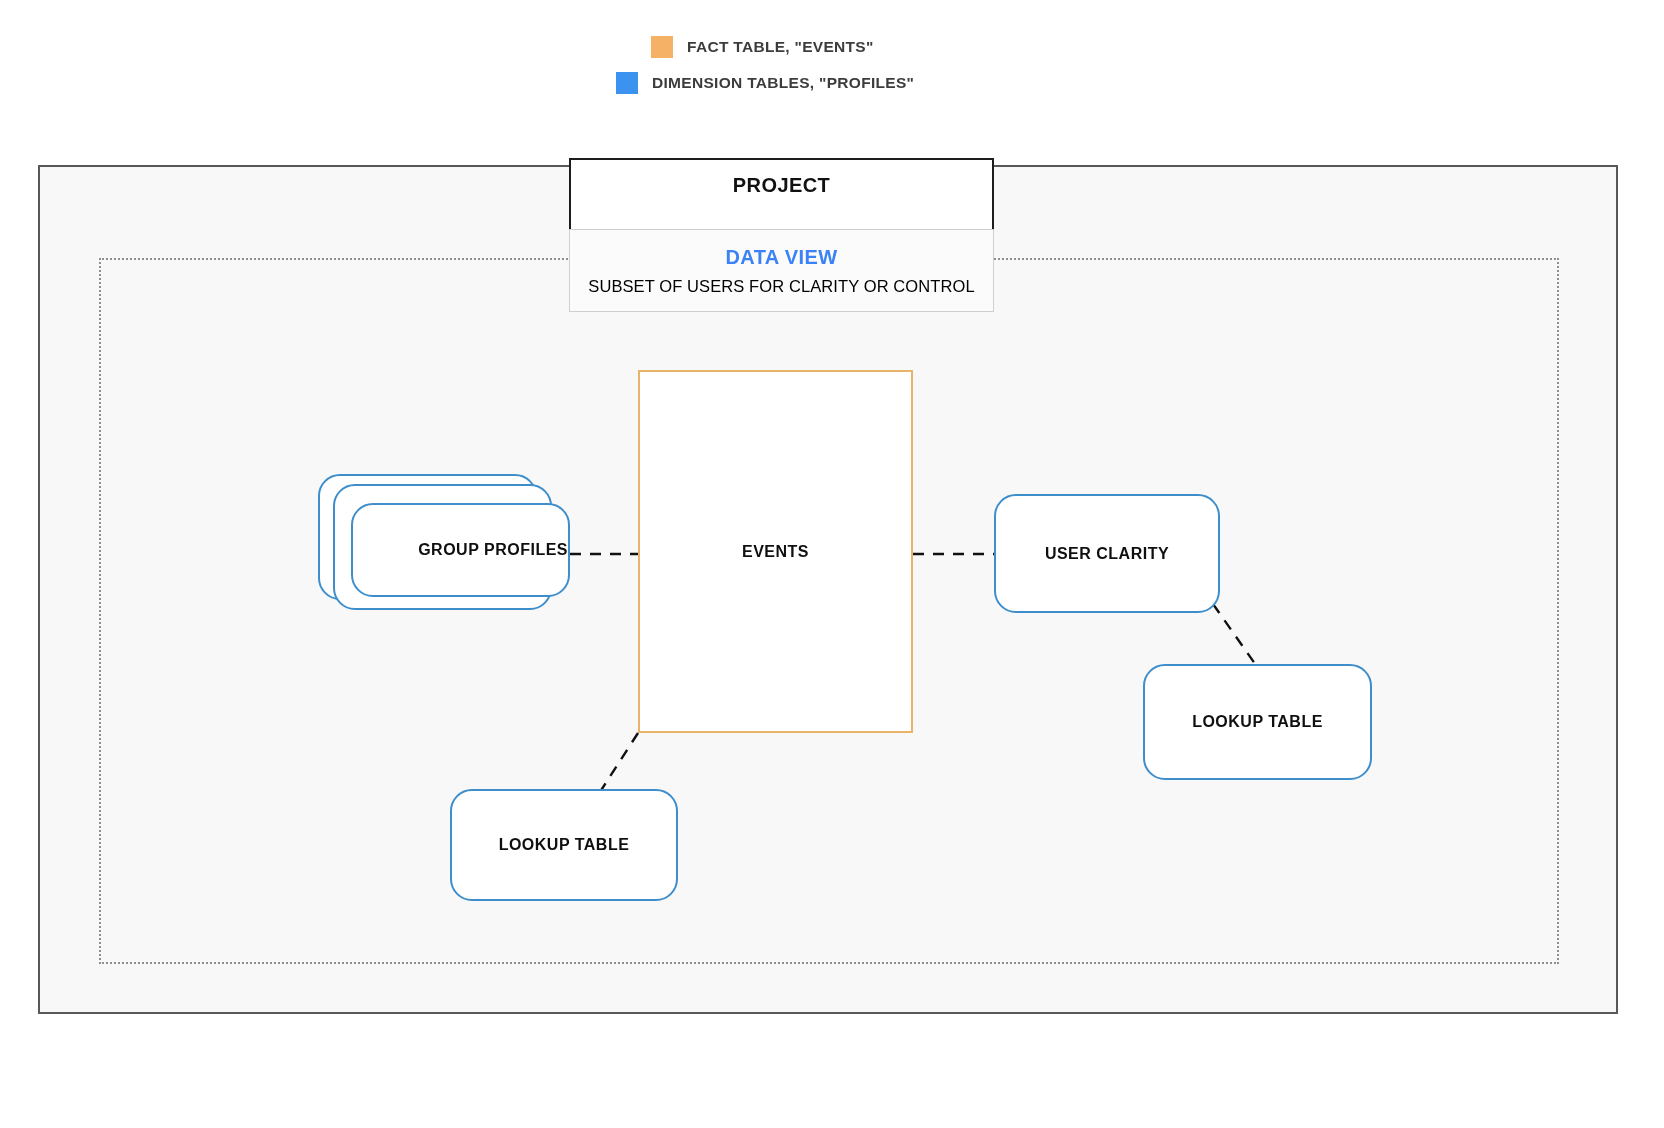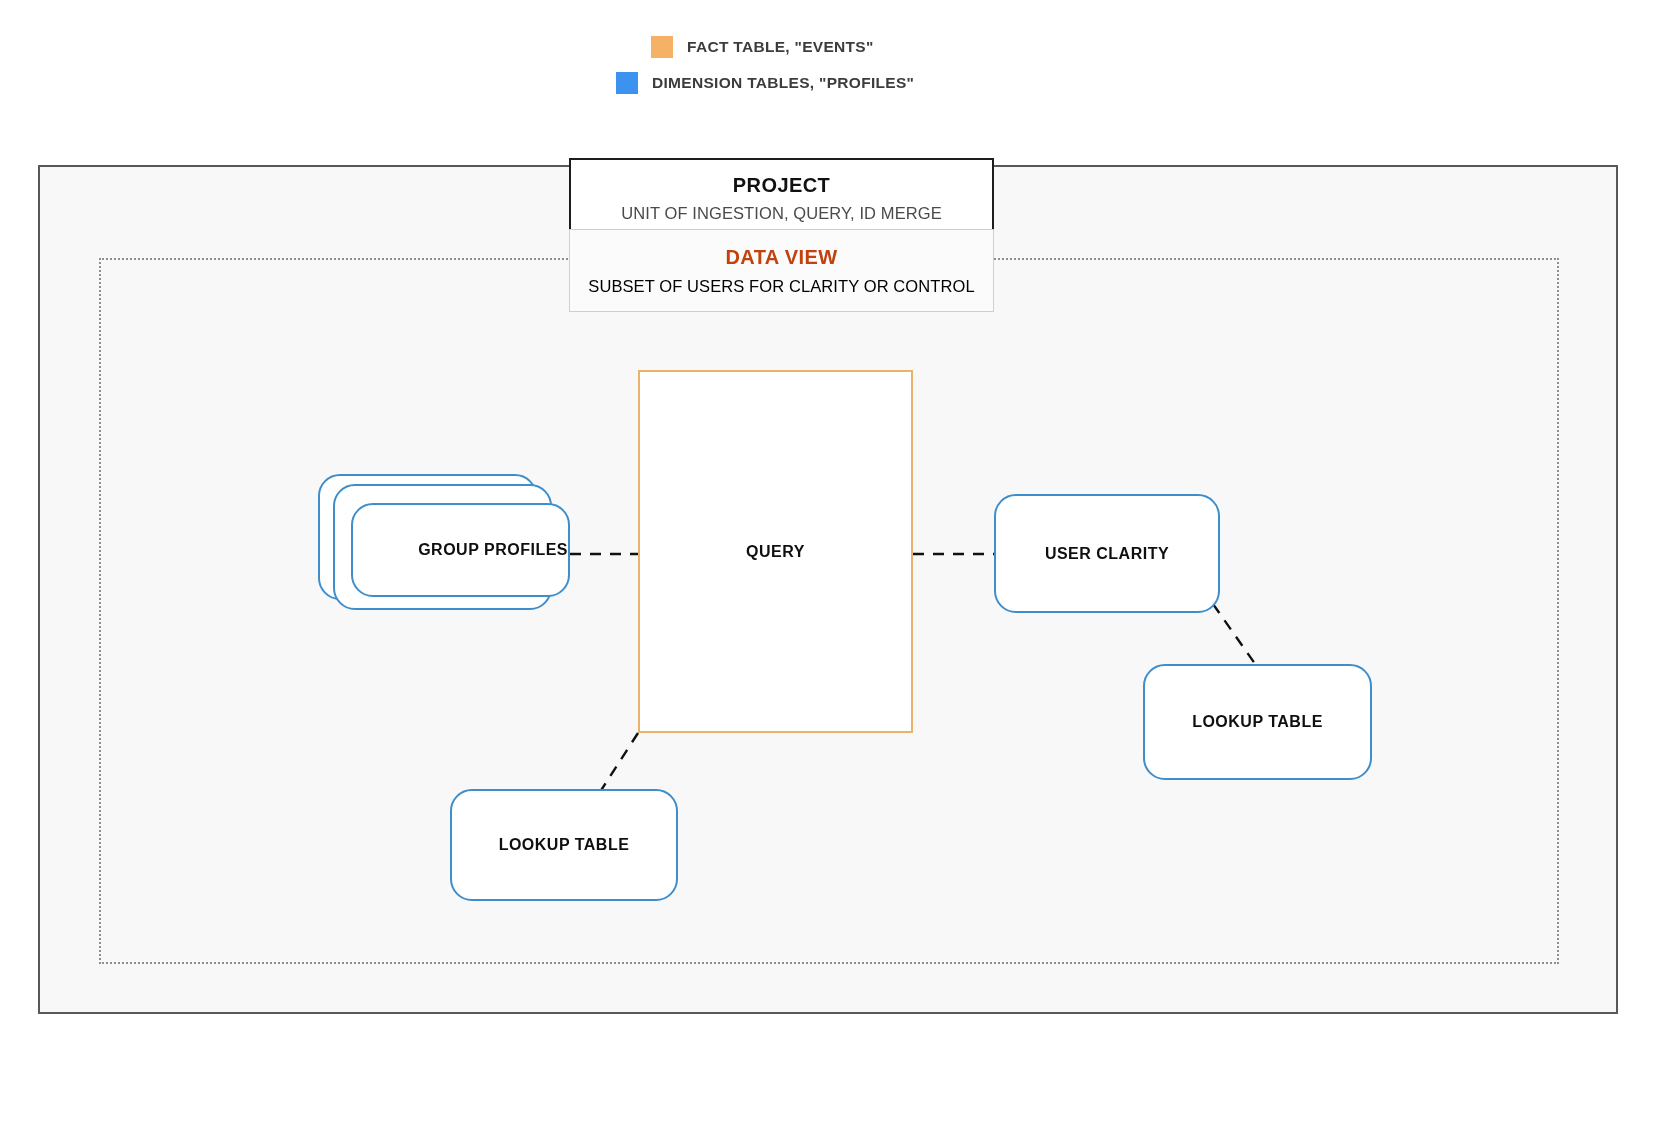--- a/index.html
+++ b/index.html
@@ -107,21 +107,21 @@
     top: 229px;
     width: 425px;
     height: 83px;
     border: 1.5px solid #cfcfcf;
     padding-top: 16px;
     background: #fbfbfb;
   }
   #dataview-card .card-title {
     font-size: 20px;
     font-weight: bold;
-    color: #c2410c;
+    color: #3b82f6;
     letter-spacing: 0.4px;
     line-height: 1.1;
   }
   #dataview-card .card-sub {
     margin-top: 9px;
     font-size: 16.5px;
     color: #000000;
     letter-spacing: 0.1px;
   }
 
@@ -232,30 +232,29 @@
 
   <svg id="connectors" viewBox="0 0 1664 1128" xmlns="http://www.w3.org/2000/svg">
     <line x1="570" y1="554" x2="638" y2="554" stroke="#111111" stroke-width="2.4" stroke-dasharray="11 9"></line>
     <line x1="913" y1="554" x2="994" y2="554" stroke="#111111" stroke-width="2.4" stroke-dasharray="11 9"></line>
     <line x1="1213" y1="604" x2="1258" y2="668" stroke="#111111" stroke-width="2.4" stroke-dasharray="11 9"></line>
     <line x1="638" y1="733" x2="600" y2="792" stroke="#111111" stroke-width="2.4" stroke-dasharray="11 9"></line>
   </svg>
 
   <div class="header-card" id="project-card">
     <div class="card-title">PROJECT</div>
-    <div class="card-sub">UNIT OF INGESTION, QUERY, ID MERGE</div>
   </div>
 
   <div class="header-card" id="dataview-card">
     <div class="card-title">DATA VIEW</div>
     <div class="card-sub">SUBSET OF USERS FOR CLARITY OR CONTROL</div>
   </div>
 
   <div class="entity" id="events-box">
-    <span class="entity-label">QUERY</span>
+    <span class="entity-label">EVENTS</span>
   </div>
 
   <div id="group-profiles-stack">
     <div class="stack-card s3"></div>
     <div class="stack-card s2"></div>
     <div class="stack-card s1">
       <span class="entity-label">GROUP PROFILES</span>
     </div>
   </div>
 

